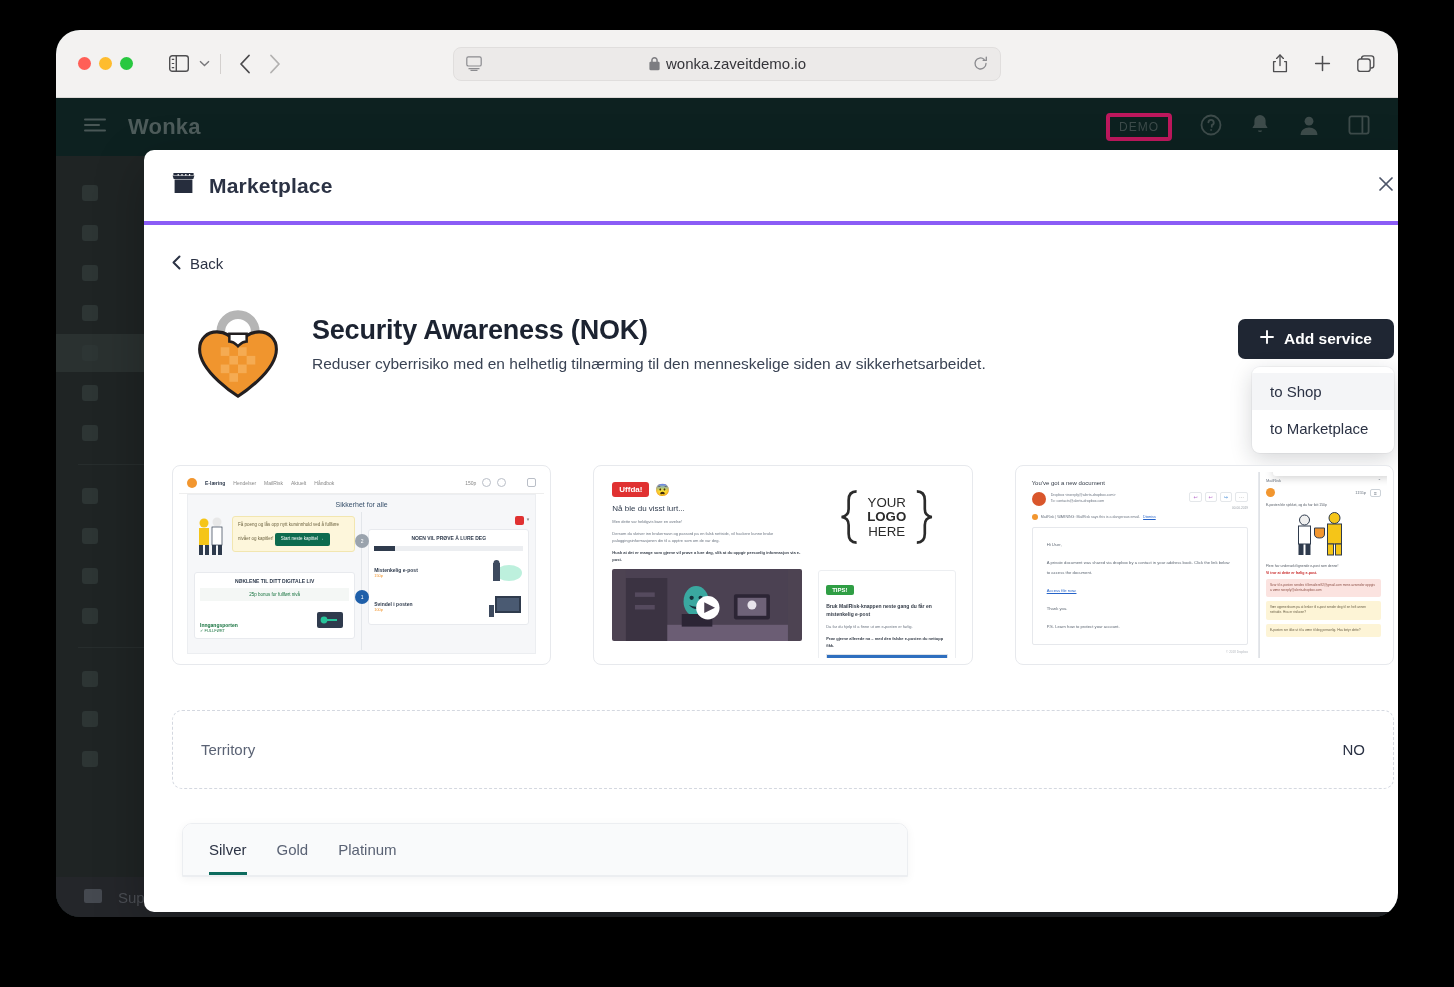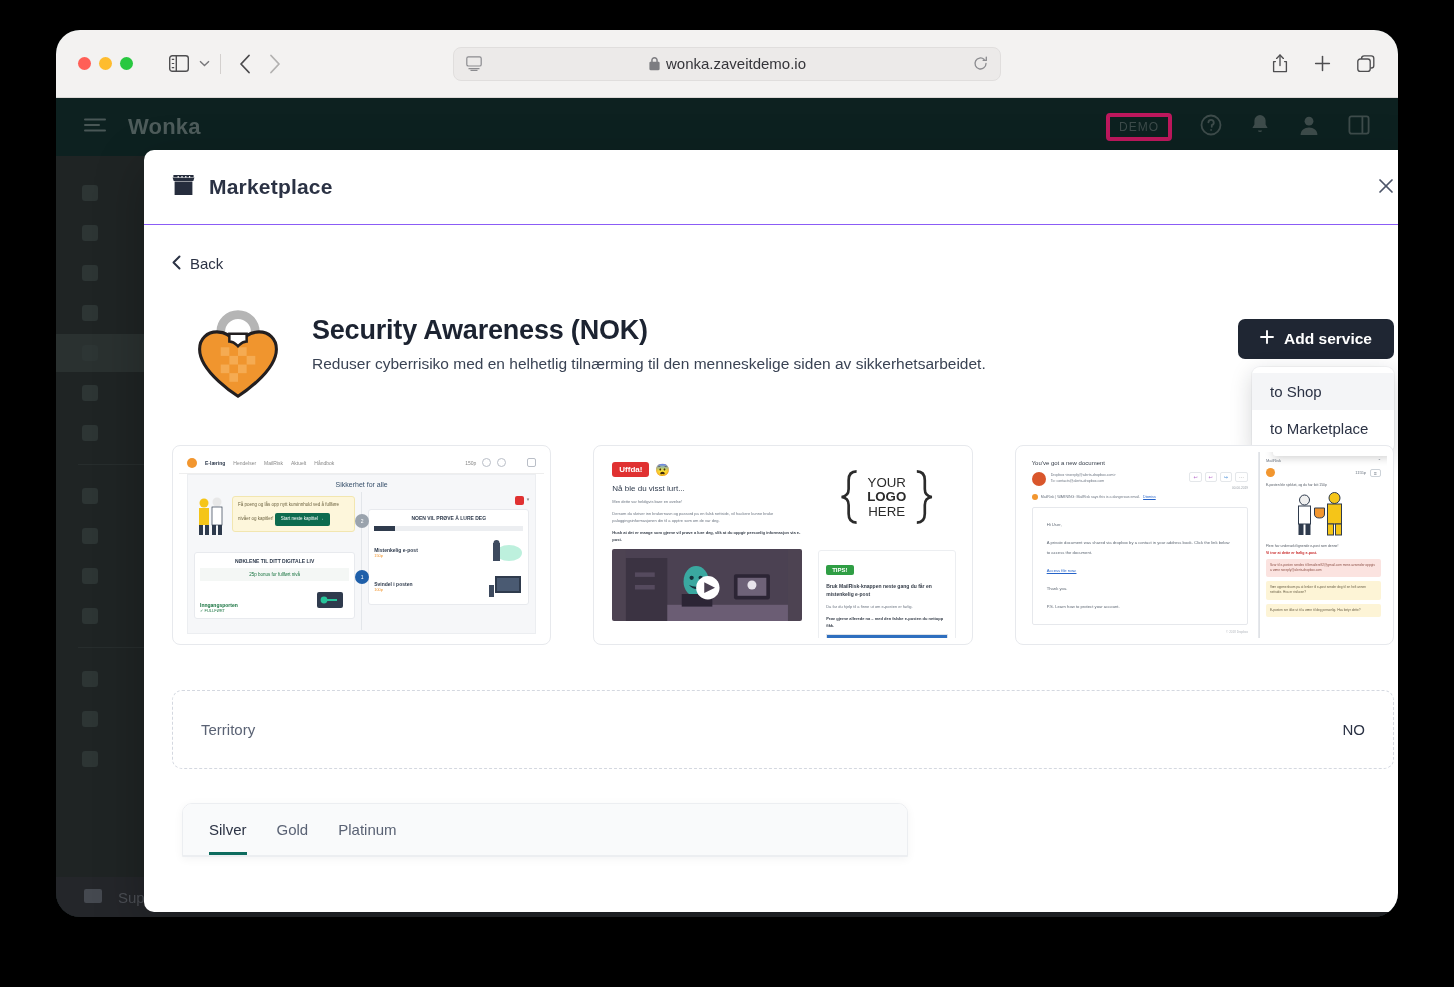--- a/index.html
+++ b/index.html
@@ -96,21 +96,21 @@
   #modal {
     position: absolute;
     left: 88px; top: 120px;
     width: 1278px; height: 762px;
     background: #fff;
     border-radius: 10px;
     overflow: hidden;
     box-shadow: 0 16px 50px rgba(0,0,0,0.25);
   }
   #modal-header {
-    height: 75px; border-bottom: 1px solid #8b5cf6;
+    height: 75px; border-bottom: 4px solid #8b5cf6;
     display: flex; align-items: center; padding: 0 28px;
   }
   #modal-title { font-size: 21px; font-weight: 700; color: #2b3244; margin-left: 14px; letter-spacing: .2px; }
   #modal-close { margin-left: auto; color: #4d5569; cursor: pointer; font-size: 19px; line-height: 1; }
 
   #modal-body { padding: 30px 28px 0 28px; position: relative; height: calc(100% - 75px); overflow: hidden; }
 
   #back-link { display: flex; align-items: flex-start; gap: 9px; color: #2b3244; font-size: 15px; cursor: pointer; }
 
   #product-head { display: flex; align-items: flex-start; margin-top: 32px; }
@@ -132,21 +132,21 @@
     position: absolute; right: 0; top: 62px;
     width: 142px; background: #fff;
     border-radius: 8px;
     box-shadow: 0 6px 22px rgba(20,25,40,0.18), 0 0 0 1px rgba(20,25,40,0.04);
     padding: 6px 0; overflow: hidden;
   }
   .menu-item { padding: 10px 18px; font-size: 15px; color: #2b3244; cursor: pointer; white-space: nowrap; }
   .menu-item.highlighted { background: #f4f5f7; }
 
   
-  #screenshots { display: flex; gap: 42px; margin-top: 44px; }
+  #screenshots { display: flex; gap: 42px; margin-top: 64px; }
   .shot {
     flex: 1; height: 200px;
     border: 1px solid #e7e9ed; border-radius: 8px;
     background: #fff; overflow: hidden; position: relative; cursor: pointer;
   }
   .shot-inner { position: absolute; inset: 6px; overflow: hidden; border-radius: 4px; }
 
   
   .s1-browser { position: absolute; inset: 0; background: #fff; }
   .s1-bar { height: 22px; background: #fff; border-bottom: 1px solid #eee; display: flex; align-items: center; padding: 0 8px; gap: 8px; }

